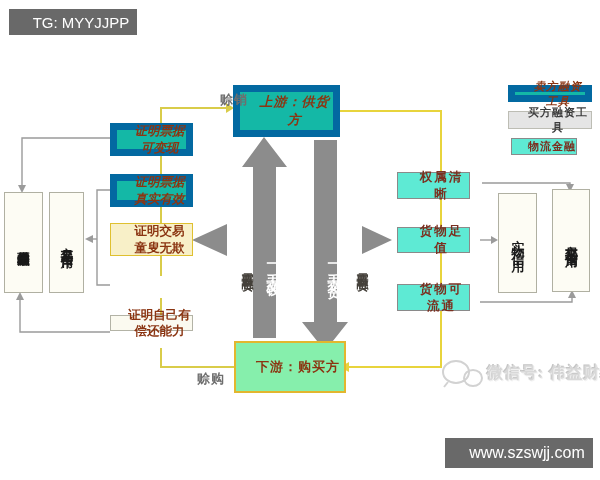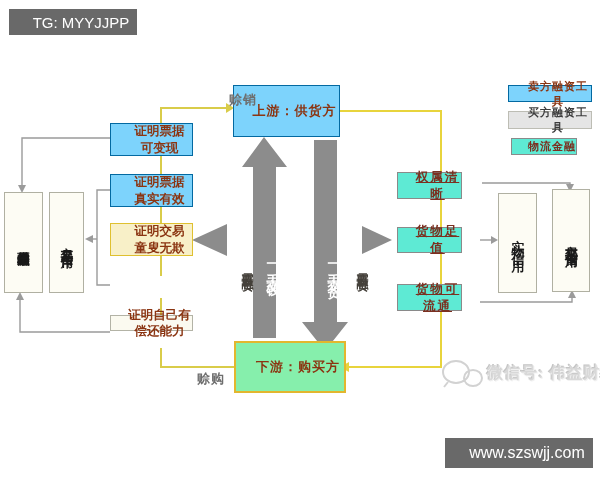--- a/index.html
+++ b/index.html
@@ -8,21 +8,21 @@
   .abs{position:absolute;box-sizing:border-box;}
   .ctr{display:flex;align-items:center;justify-content:center;text-align:center;padding-left:16px;}
   .col{flex-direction:column;}
   svg.overlay{position:absolute;left:0;top:0;}
 
   .tg-box{left:9px;top:9px;width:128px;height:26px;background:#696969;color:#fff;
           font-family:"Liberation Sans",sans-serif;font-size:15px;}
   .web-box{left:445px;top:438px;width:148px;height:30px;background:#696969;color:#fff;
            font-family:"Liberation Sans",sans-serif;font-size:16px;}
 
-  .node-yellow{background:#7dd3fc;border:1px solid #0369a1;color:#8b3512;font-weight:bold;}
+  .node-yellow{background:#14b8a6;border:7px solid #0369a1;color:#8b3512;font-weight:bold;font-style:italic;}
   .node-pale{background:#f8f0c8;border:1px solid #dfc030;color:#8b3512;font-weight:bold;}
   .node-cream{background:#fbfaf0;border:1px solid #b3b3a6;color:#8b3512;font-weight:bold;}
   .node-gray{background:#5eead4;border:1px solid #8a8a8a;color:#7b3020;font-weight:bold;}
 
   .upstream{left:233px;top:85px;width:107px;height:52px;font-size:13px;letter-spacing:1px;}
   .downstream{left:234px;top:341px;width:112px;height:52px;background:#86efac;
               border:2px solid #e2b62e;color:#8b3512;font-weight:bold;font-size:13px;letter-spacing:1px;}
 
   .proof{left:110px;width:83px;font-size:12.5px;line-height:1.3;}
   .p1{top:123px;height:33px;} .p2{top:174px;height:33px;} .p3{top:223px;height:33px;}
@@ -32,38 +32,38 @@
         writing-mode:vertical-rl;text-orientation:upright;}
   .lv1{left:4px;top:192px;width:39px;height:101px;font-size:12px;line-height:18px;
        display:flex;align-items:center;justify-content:center;}
   .lv2{left:49px;top:192px;width:35px;height:101px;font-size:12.5px;letter-spacing:2px;
        display:flex;align-items:center;justify-content:center;}
   .rv1{left:498px;top:193px;width:39px;height:100px;font-size:13px;letter-spacing:7px;
        display:flex;align-items:center;justify-content:center;}
   .rv2{left:552px;top:189px;width:38px;height:103px;font-size:13px;letter-spacing:2px;
        display:flex;align-items:center;justify-content:center;}
 
-  .cond{left:397px;width:65px;height:27px;font-size:12.5px;letter-spacing:2px;text-decoration:underline;}
+  .cond{left:397px;width:73px;height:27px;font-size:12.5px;letter-spacing:2px;}
   .c1{top:172px;} .c2{top:227px;height:26px;} .c3{top:284px;}
 
   .leg{font-size:11px;letter-spacing:1px;}
   .leg1{left:508px;top:85px;width:84px;height:17px;}
   .leg2{left:508px;top:111px;width:84px;height:18px;background:#e5e5e5;border:1px solid #bdbdb4;
         color:#3c3c3c;font-weight:bold;}
   .leg3{left:511px;top:138px;width:66px;height:17px;}
 
   .vtext{writing-mode:vertical-rl;text-orientation:upright;}
   .arrow-label{color:#fff;font-weight:bold;font-size:13px;letter-spacing:6px;}
   .money-label{left:256px;top:200px;height:135px;width:17px;}
   .goods-label{left:317px;top:200px;height:135px;width:17px;}
   .need{color:#44403a;font-weight:bold;font-size:12px;letter-spacing:2px;height:110px;width:16px;}
   .need-left{left:231px;top:212px;} .need-right{left:346px;top:212px;}
 
   .edge-label{color:#6e6e6e;font-weight:bold;font-size:13px;letter-spacing:1px;}
-  .shexiao{left:209px;top:91px;padding-left:20px;} .shegou{left:197px;top:370px;}
+  .shexiao{left:200px;top:91px;padding-left:20px;} .shegou{left:197px;top:370px;}
 
   .watermark{left:487px;top:363px;font-size:16px;font-weight:bold;color:#d8d8d8;
              text-shadow:1px 1px 0 #f2f2f2, -1px -1px 0 #c4c4c4;letter-spacing:1px;white-space:nowrap;}
   .wm-icon{left:440px;top:358px;}
 </style>
 </head>
 <body>
 
 <div class="canvas">
 

